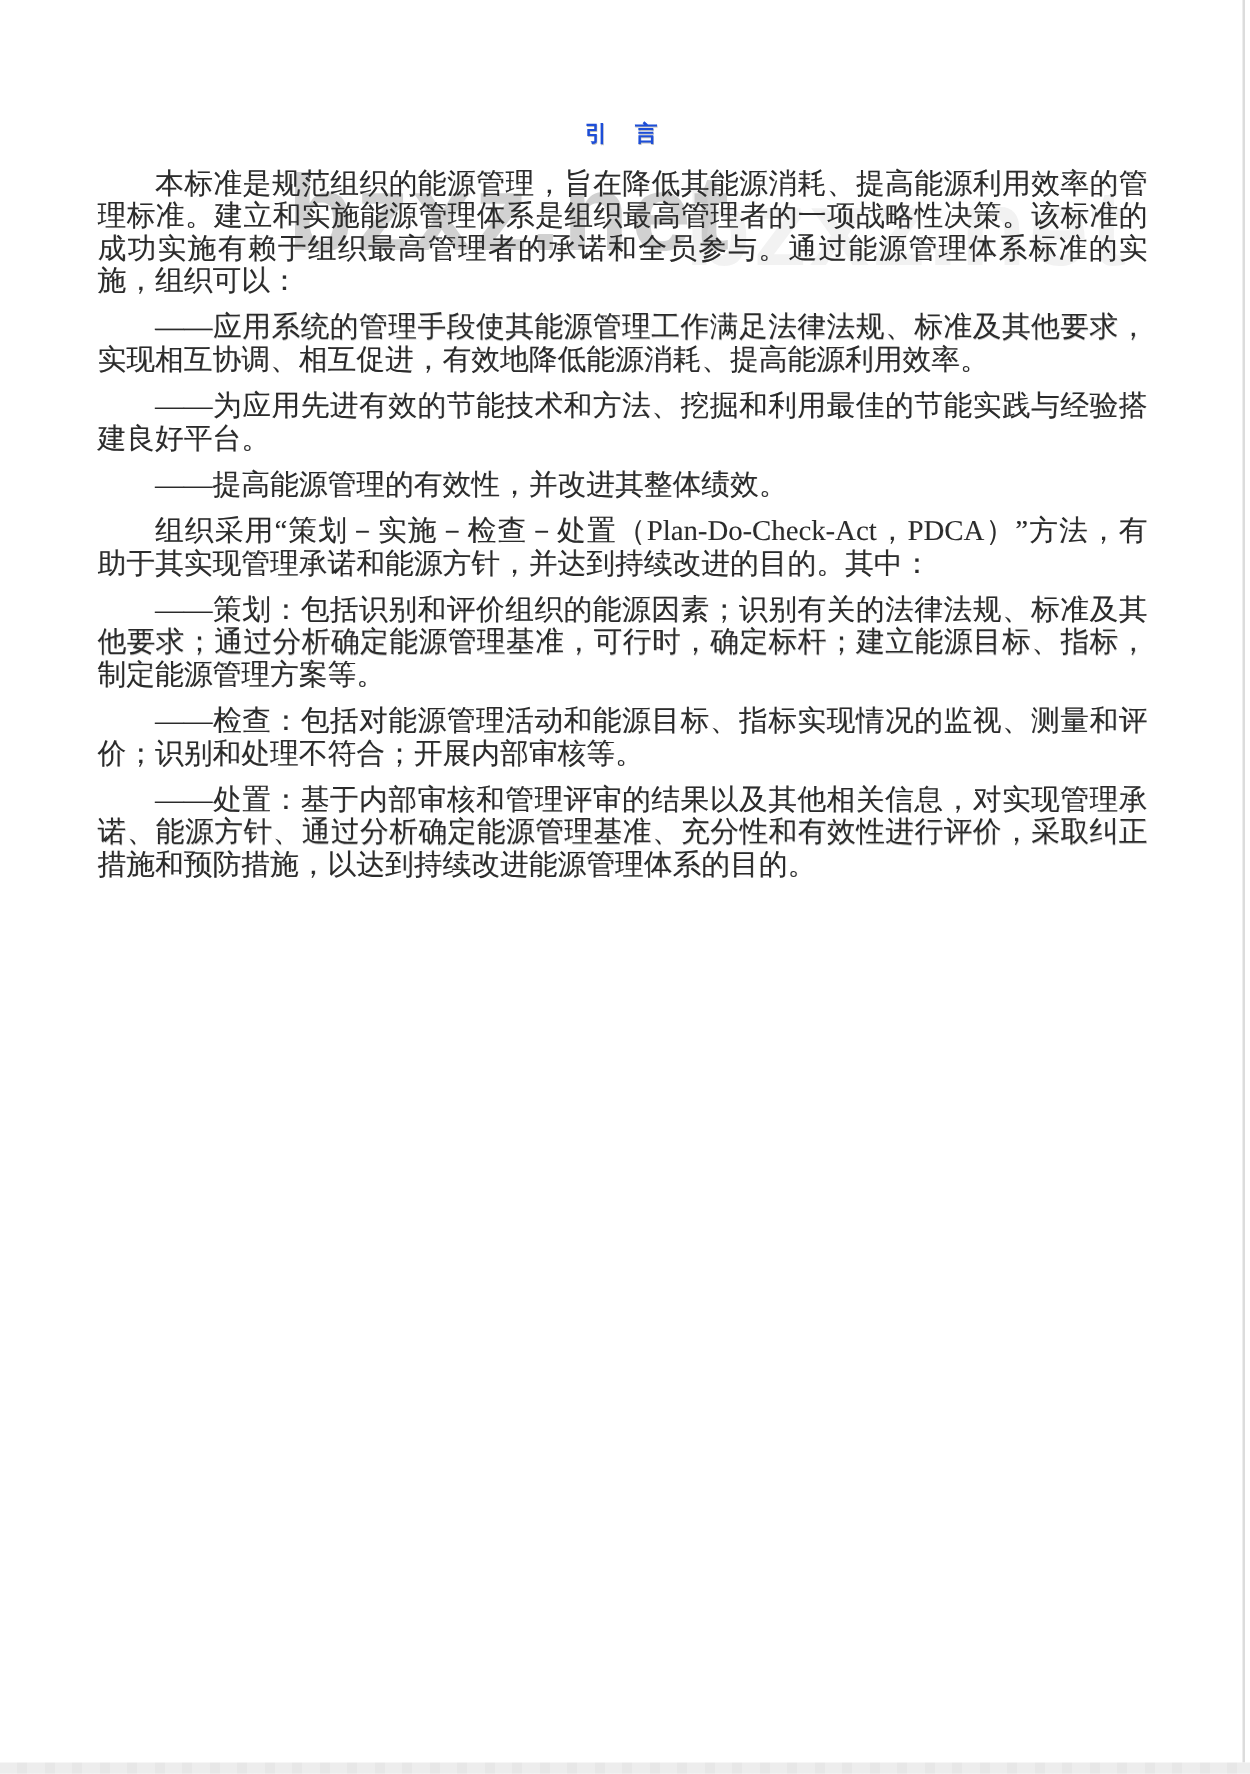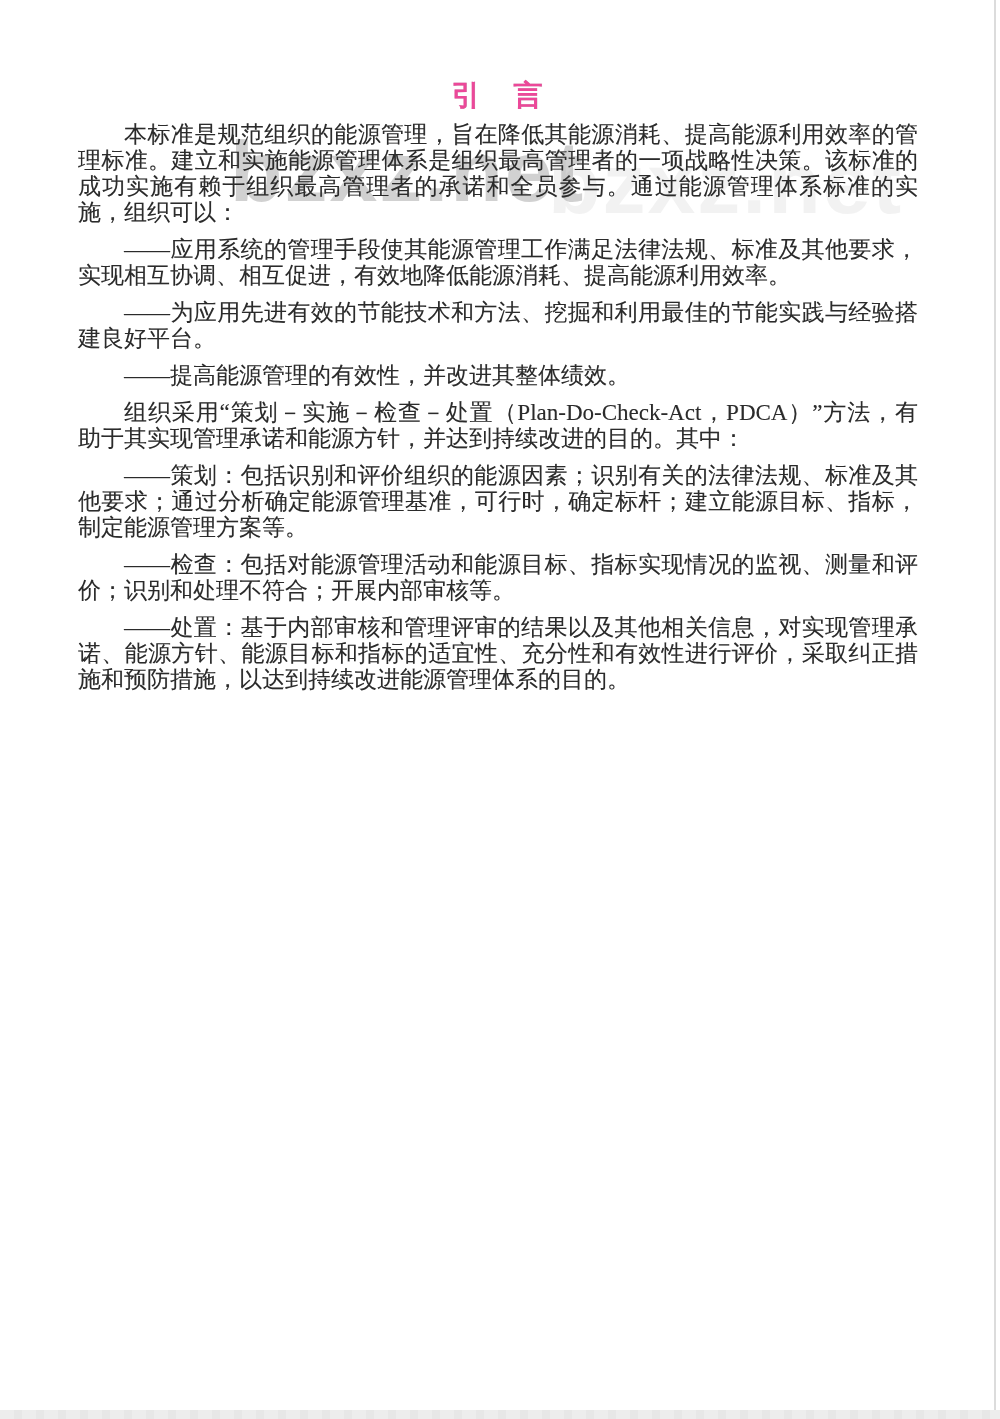--- a/index.html
+++ b/index.html
@@ -60,26 +60,26 @@
   .content {
     position: absolute;
     left: 78px;
     top: 78px;
     width: 840px;
     z-index: 2;
     color: #2b2b2b;
   }
   .doc-title {
     text-align: center;
-    font-size: 29px;
+    font-size: 18px;
     font-weight: bold;
     line-height: 34px;
-    margin: 0 0 10px 0;
+    margin: 12px 0 10px 0;
     letter-spacing: 2px;
-    color: #ec4899;
+    color: #1d4ed8;
     text-shadow: 0.3px 0.3px 0.5px rgba(60,60,60,0.35);
   }
   .paras .para {
     margin: 11px 0 0 0;
     font-size: 23px;
     line-height: 26px;
     text-indent: 2em;
     text-align: justify;
     color: #2b2b2b;
     text-shadow: 0.3px 0.3px 0.5px rgba(60,60,60,0.30);
@@ -101,20 +101,20 @@
     <h1 class="doc-title">引　言</h1>
 
     <div class="paras">
         <p class="para">本标准是规范组织的能源管理，旨在降低其能源消耗、提高能源利用效率的管理标准。建立和实施能源管理体系是组织最高管理者的一项战略性决策。该标准的成功实施有赖于组织最高管理者的承诺和全员参与。通过能源管理体系标准的实施，组织可以：</p>
         <p class="para">——应用系统的管理手段使其能源管理工作满足法律法规、标准及其他要求，实现相互协调、相互促进，有效地降低能源消耗、提高能源利用效率。</p>
         <p class="para">——为应用先进有效的节能技术和方法、挖掘和利用最佳的节能实践与经验搭建良好平台。</p>
         <p class="para">——提高能源管理的有效性，并改进其整体绩效。</p>
         <p class="para">组织采用“策划－实施－检查－处置（Plan-Do-Check-Act，PDCA）”方法，有助于其实现管理承诺和能源方针，并达到持续改进的目的。其中：</p>
         <p class="para">——策划：包括识别和评价组织的能源因素；识别有关的法律法规、标准及其他要求；通过分析确定能源管理基准，可行时，确定标杆；建立能源目标、指标，制定能源管理方案等。</p>
         <p class="para">——检查：包括对能源管理活动和能源目标、指标实现情况的监视、测量和评价；识别和处理不符合；开展内部审核等。</p>
-        <p class="para">——处置：基于内部审核和管理评审的结果以及其他相关信息，对实现管理承诺、能源方针、能源目标和指标的适宜性、充分性和有效性进行评价，采取纠正措施和预防措施，以达到持续改进能源管理体系的目的。</p>
+        <p class="para">——处置：基于内部审核和管理评审的结果以及其他相关信息，对实现管理承诺、能源方针、通过分析确定能源管理基准、充分性和有效性进行评价，采取纠正措施和预防措施，以达到持续改进能源管理体系的目的。</p>
       </div>
   </div>
 
   <div class="edge-line-right"></div>
   <div class="bottom-strip"></div>
 
 </div>
 
 </body></html>

